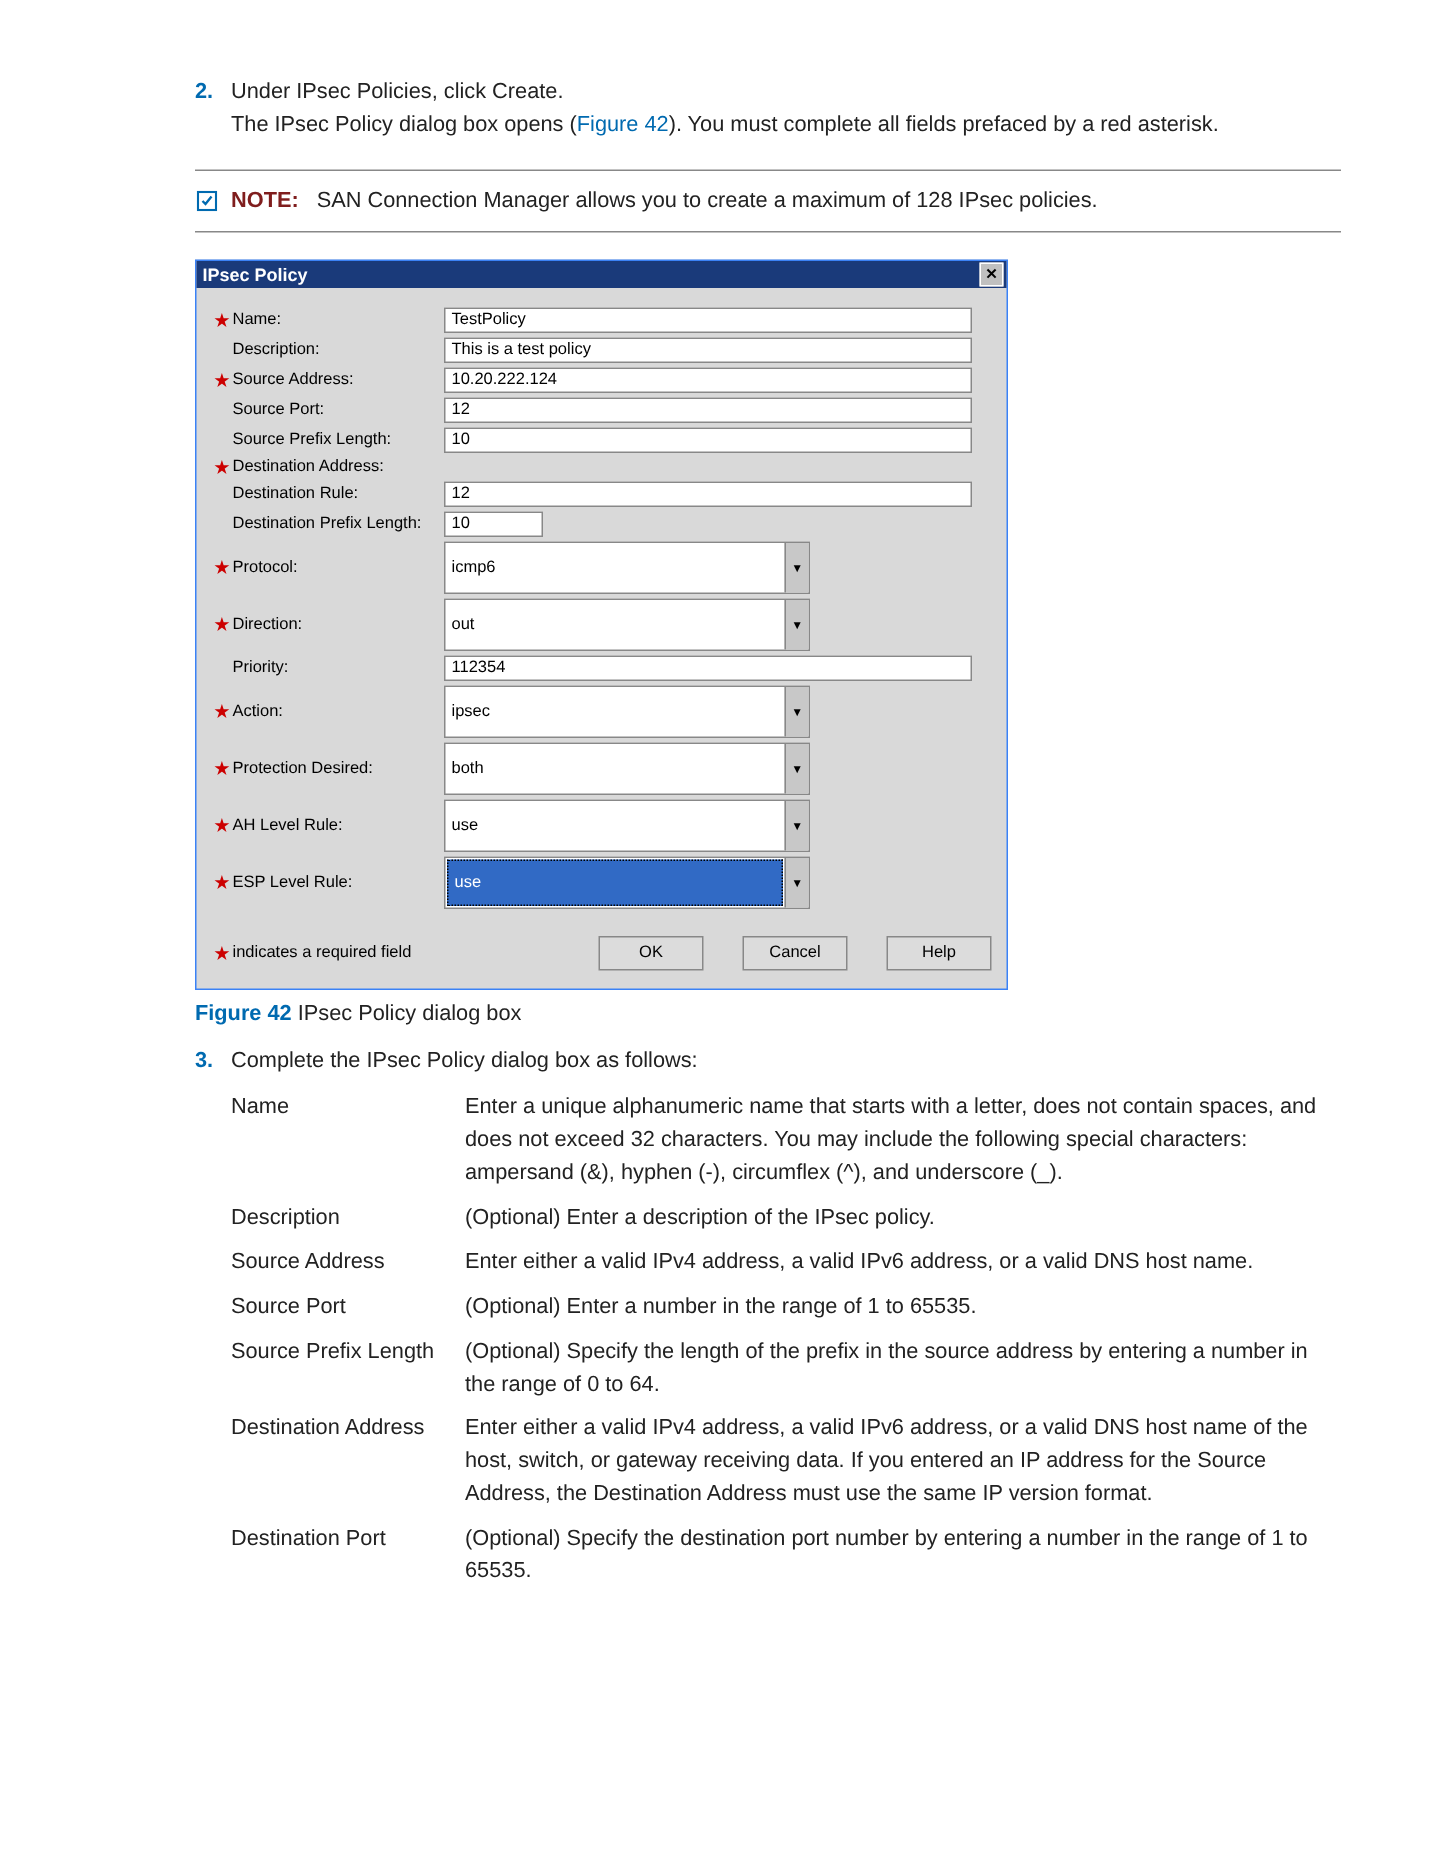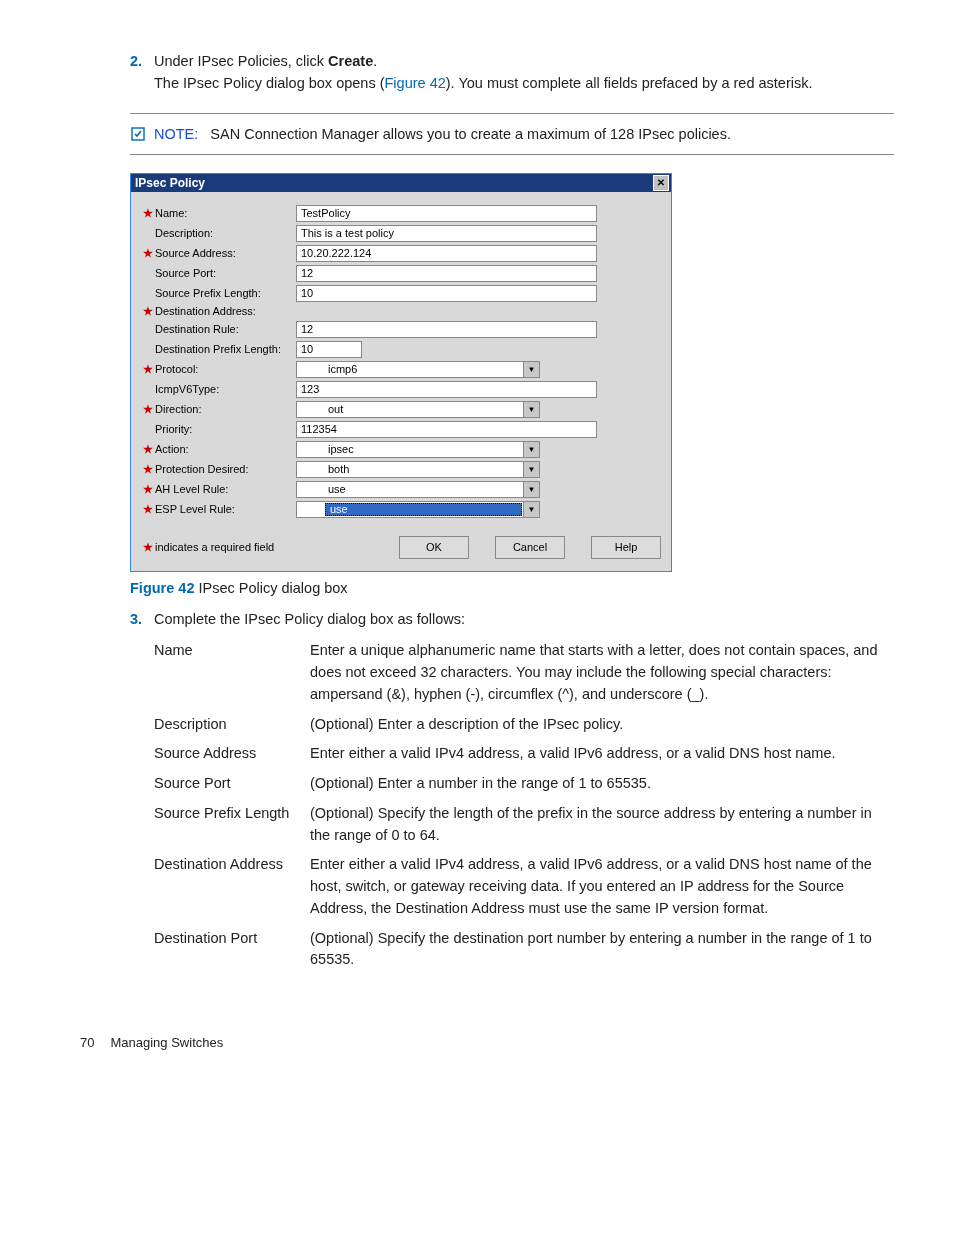--- a/index.html
+++ b/index.html
@@ -17,38 +17,38 @@
     margin: 0 0 4px 50px;
     font-size: 14.5px;
     line-height: 1.55;
   }
   .step-num {
     color: #006ab0;
     font-weight: bold;
     min-width: 24px;
   }
   .step-body { flex: 1; }
-  .step-body b { font-weight: bold; text-align: right; }
+  .step-body b { font-weight: normal; text-align: right; }
   .link { color: #006ab0; }
   .note-block {
     border-top: 1px solid #888;
     border-bottom: 1px solid #888;
     margin: 18px 0 18px 50px;
     padding: 12px 0;
     display: flex;
     align-items: flex-start;
     font-size: 14.5px;
   }
   .note-icon {
     width: 16px; height: 16px;
     color: #006ab0;
     margin-right: 8px;
     flex-shrink: 0;
   }
-  .note-label { color: #1d4ed8; font-weight: normal; margin-right: 12px; }
+  .note-label { color: #7f1d1d; font-weight: bold; margin-right: 12px; }
 
   
   .dialog {
     width: 540px;
     margin: 10px 0 8px 50px;
     background: #d9d9d9;
     border: 1px solid #3b82f6;
     font-family: Tahoma, Arial, sans-serif;
     font-size: 11px;
     color: #000;
@@ -91,25 +91,25 @@
   .noreq { width: 14px; }
   .dlg-input, .dlg-select {
     background: #fff;
     border: 1px solid #888;
     height: 17px;
     padding: 0 4px;
     font-family: Tahoma, Arial, sans-serif;
     font-size: 11px;
     box-sizing: border-box;
   }
-  .wide { width: 301px; }
+  .wide { width: 352px; }
   .short { width: 66px; }
   .select-wrap {
     display: flex; align-items: stretch; width: 244px;
-    background: #fff; border: 1px solid #888; height: 17px; box-sizing: border-box; padding-left: 27px;
+    background: #fff; border: 1px solid #888; height: 35px; box-sizing: border-box;
   }
   .select-wrap .sel-val { flex: 1; padding: 0 4px; font-size: 11px; display:flex; align-items:center;}
   .select-wrap .sel-arrow {
     width: 15px; background: #c8c8c8; border-left: 1px solid #888;
     display:flex; align-items:center; justify-content:center; font-size:8px;
   }
   .dlg-select-highlight .sel-val { background: #316ac5; color:#fff; border: 1px dotted #000; margin:1px; }
   .dlg-footer {
     display: flex;
     align-items: center;
@@ -238,27 +238,20 @@
             <span class="req">★</span>
             <span>Protocol:</span>
           </div>
         <div class="select-wrap">
             <div class="sel-val">icmp6</div>
             <div class="sel-arrow">▼</div>
           </div>
       </div>
       <div class="dlg-row">
         <div class="dlg-label">
-            <span class="noreq"></span>
-            <span>IcmpV6Type:</span>
-          </div>
-        <input class="dlg-input wide" value="123" style="">
-      </div>
-      <div class="dlg-row">
-        <div class="dlg-label">
             <span class="req">★</span>
             <span>Direction:</span>
           </div>
         <div class="select-wrap">
             <div class="sel-val">out</div>
             <div class="sel-arrow">▼</div>
           </div>
       </div>
       <div class="dlg-row">
         <div class="dlg-label">
@@ -355,18 +348,14 @@
           <td class="term">Destination Address</td>
           <td>Enter either a valid IPv4 address, a valid IPv6 address, or a valid DNS host name of the host, switch, or gateway receiving data. If you entered an IP address for the Source Address, the Destination Address must use the same IP version format.</td>
         </tr>
     <tr>
           <td class="term">Destination Port</td>
           <td>(Optional) Specify the destination port number by entering a number in the range of 1 to 65535.</td>
         </tr>
   </tbody>
     </table>
 
-  <div class="footer">
-    <span>70</span>
-    <span>Managing Switches</span>
-  </div>
 
 </div>
 
 </body></html>

